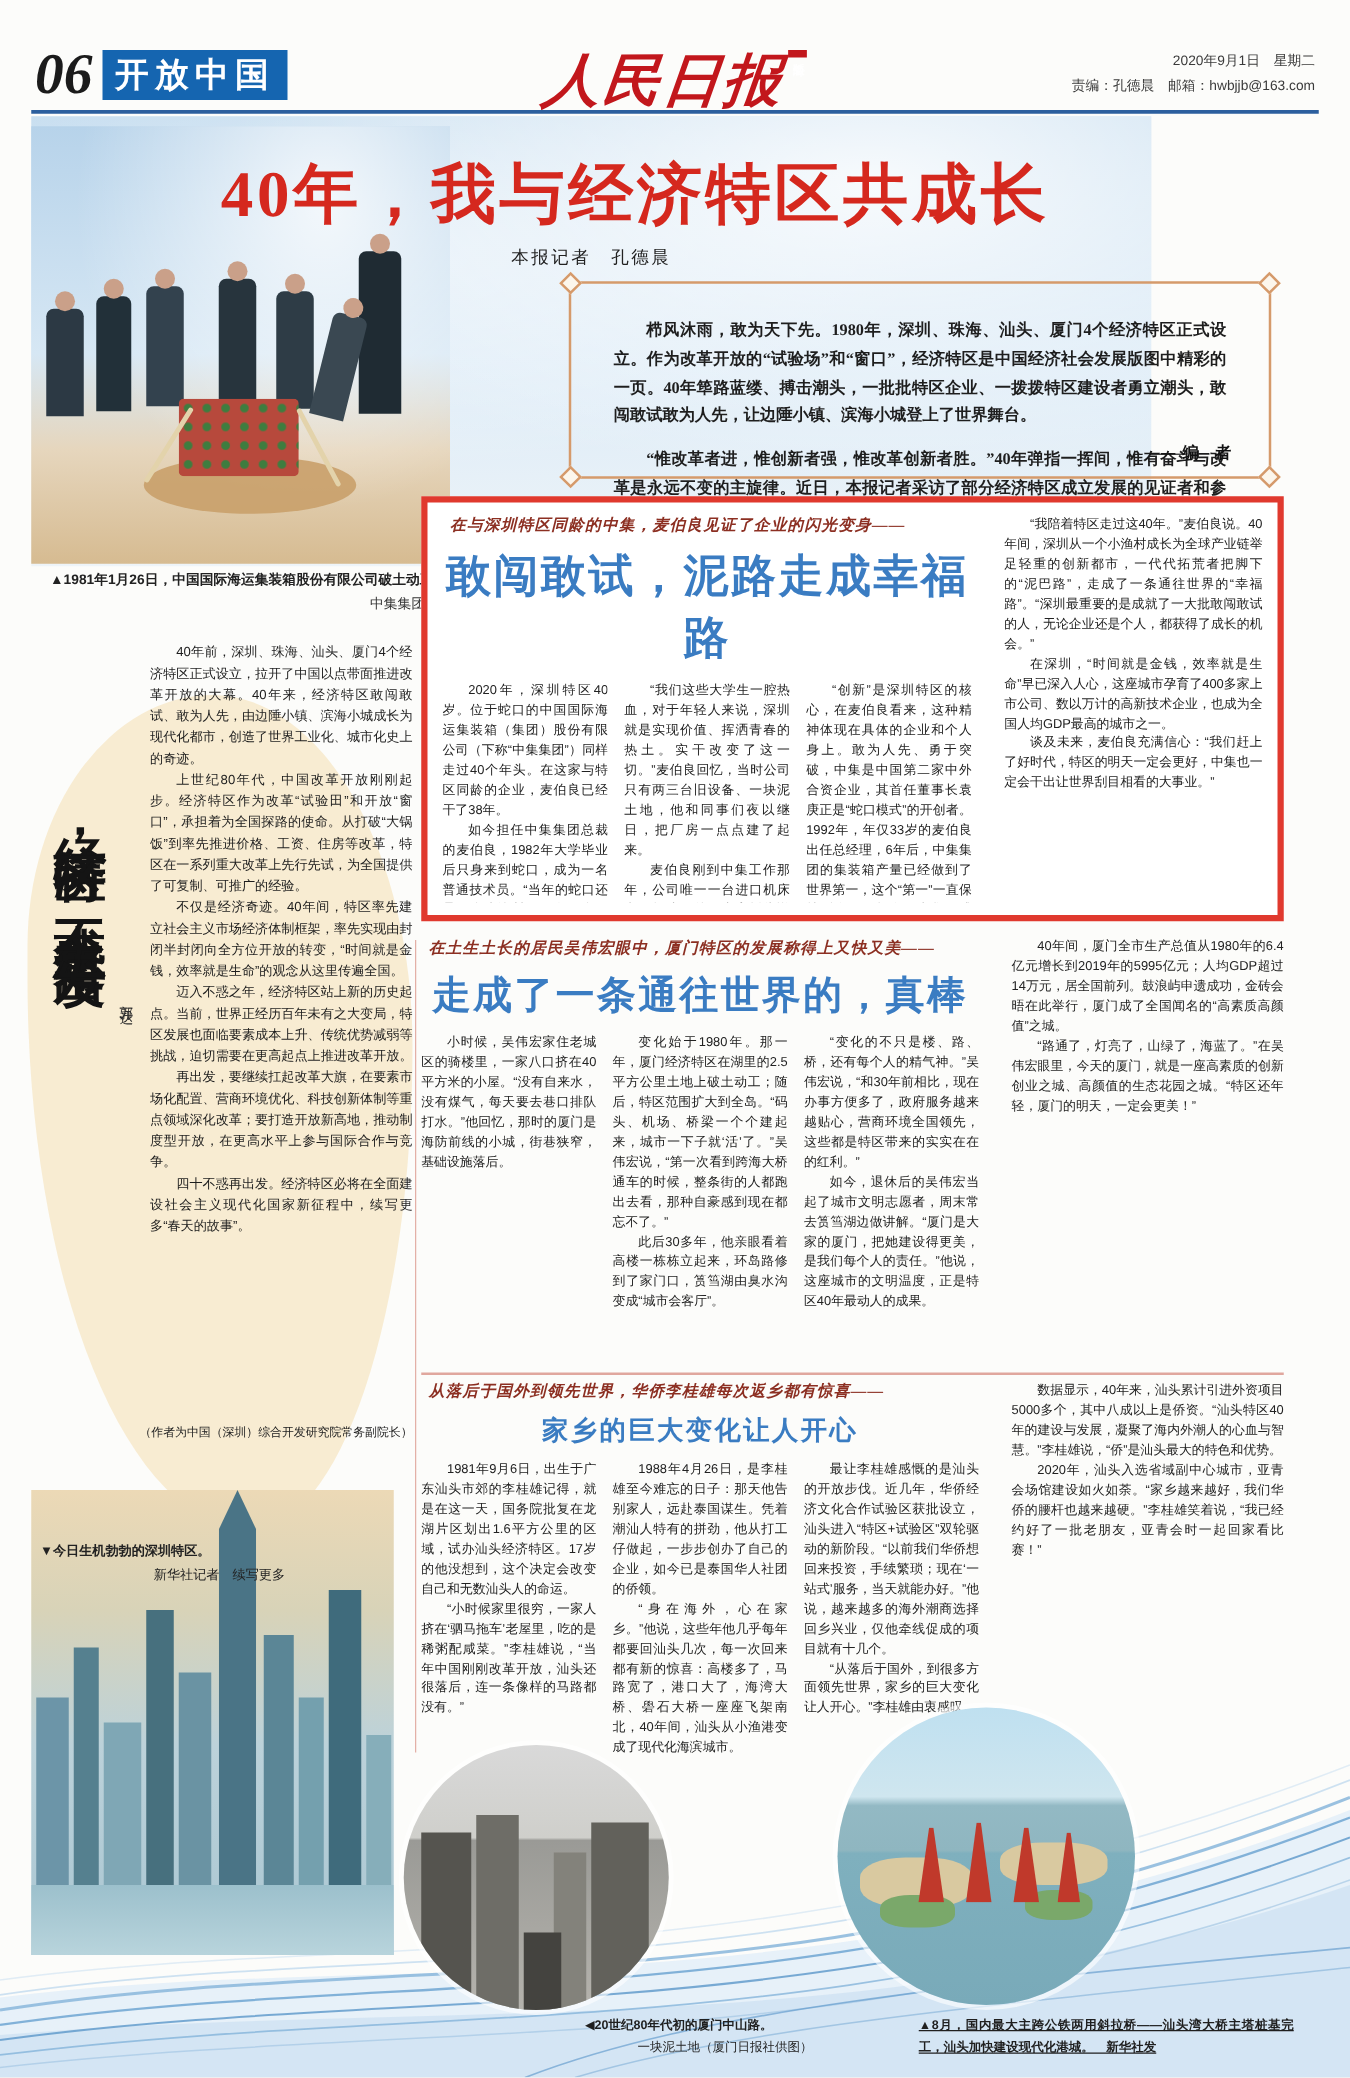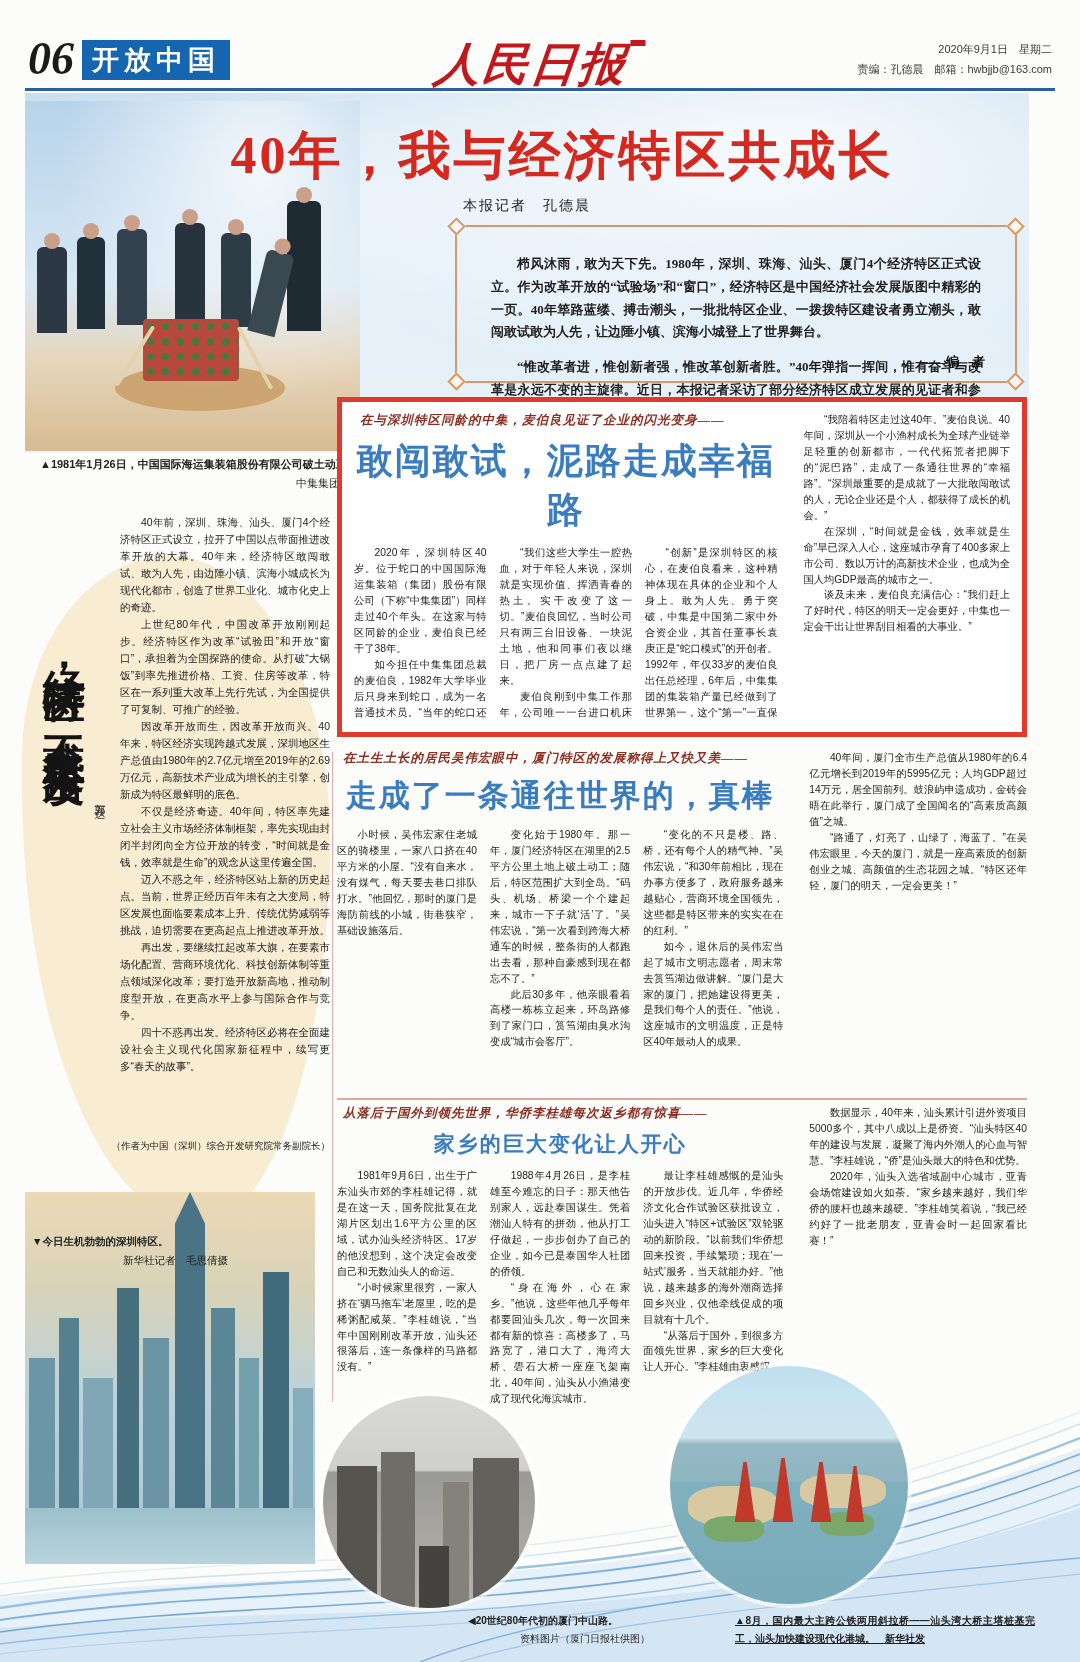--- a/index.html
+++ b/index.html
@@ -8,21 +8,21 @@
   
   .pageno{position:absolute;left:28px;top:32px;font:italic 700 46px "Liberation Serif",serif;color:#1b1b1b;}
   .section-box{position:absolute;left:82px;top:40px;width:148px;height:40px;background:#1565b0;color:#fff;
         font-size:27px;font-weight:700;display:flex;align-items:center;justify-content:center;letter-spacing:5px;}
   .masthead{position:absolute;left:50%;top:34px;transform:translateX(-50%);display:flex;align-items:flex-start;gap:4px;}
   .masthead-title{font:italic 700 46px "Liberation Serif","DejaVu Serif",serif;color:#c2171c;transform:skewX(-6deg);letter-spacing:2px;}
   .edition-box{background:#c2171c;color:#fff;font-size:10px;writing-mode:vertical-rl;padding:3px 2px;line-height:1.1;margin-top:6px;}
   .dateline{position:absolute;right:28px;top:40px;text-align:right;font-size:11px;color:#3a3a3a;line-height:1.8;}
   .header-rule{position:absolute;left:25px;right:25px;top:88px;height:3px;background:#2c5f9e;}
   
-  .banner{position:absolute;left:25px;top:93px;width:1004px;height:360px;
+  .banner{position:absolute;left:25px;top:93px;width:896px;height:360px;
      background:radial-gradient(ellipse at 75% 15%,rgba(255,255,255,.85),transparent 55%),
                 radial-gradient(ellipse at 30% 30%,rgba(255,255,255,.5),transparent 50%),
                 linear-gradient(180deg,#c4dcef 0%,#dcebf7 55%,#eef4f8 100%);}
   .banner-photo{position:absolute;left:0;top:8px;width:335px;height:350px;overflow:hidden;
      background:radial-gradient(ellipse at 70% 18%,rgba(255,255,255,.8),transparent 60%),
                 linear-gradient(180deg,#b7d3ea 0%,#d6e7f4 52%,#e6d6bd 74%,#d6bb91 100%);}
   .person{position:absolute;background:#2c3944;border-radius:6px 6px 0 0;}
   .person:before{content:"";position:absolute;left:50%;top:-14px;transform:translateX(-50%);
      width:16px;height:16px;border-radius:50%;background:#caa089;}
   .redcrate{position:absolute;left:118px;bottom:70px;width:96px;height:62px;background:#b7493c;
@@ -138,31 +138,30 @@
     <span>▲1981年1月26日，中国国际海运集装箱股份有限公司破土动工。</span>
     <div class="banner-credit">中集集团供图</div>
   </div>
 
   <div class="blob"></div>
   <div class="vtitle">经济特区，不惑之年再出发</div>
   <div class="vauthor">郭万达</div>
   <div class="leftbody">
       <p>40年前，深圳、珠海、汕头、厦门4个经济特区正式设立，拉开了中国以点带面推进改革开放的大幕。40年来，经济特区敢闯敢试、敢为人先，由边陲小镇、滨海小城成长为现代化都市，创造了世界工业化、城市化史上的奇迹。</p>
       <p>上世纪80年代，中国改革开放刚刚起步。经济特区作为改革“试验田”和开放“窗口”，承担着为全国探路的使命。从打破“大锅饭”到率先推进价格、工资、住房等改革，特区在一系列重大改革上先行先试，为全国提供了可复制、可推广的经验。</p>
-      <p>因改革开放而生，因改革开放而兴。40年来，特区经济实现跨越式发展，深圳地区生产总值由1980年的2.7亿元增至2019年的2.69万亿元，高新技术产业成为增长的主引擎，创新成为特区最鲜明的底色。</p>
       <p>不仅是经济奇迹。40年间，特区率先建立社会主义市场经济体制框架，率先实现由封闭半封闭向全方位开放的转变，“时间就是金钱，效率就是生命”的观念从这里传遍全国。</p>
       <p>迈入不惑之年，经济特区站上新的历史起点。当前，世界正经历百年未有之大变局，特区发展也面临要素成本上升、传统优势减弱等挑战，迫切需要在更高起点上推进改革开放。</p>
       <p>再出发，要继续扛起改革大旗，在要素市场化配置、营商环境优化、科技创新体制等重点领域深化改革；要打造开放新高地，推动制度型开放，在更高水平上参与国际合作与竞争。</p>
       <p>四十不惑再出发。经济特区必将在全面建设社会主义现代化国家新征程中，续写更多“春天的故事”。</p>
     </div>
   <div class="leftnote">（作者为中国（深圳）综合开发研究院常务副院长）</div>
 
   <div class="sky-caption">
     <span>▼今日生机勃勃的深圳特区。</span>
-    <div class="sky-credit">新华社记者　毛思倩摄</div>
+    <div class="sky-credit">新华社记者　续写更多</div>
   </div>
   <div class="skyline">
     <div class="bldg" style="left:4px;width:26px;height:150px;background:#6c95a8;"></div>
     <div class="bldg" style="left:34px;width:20px;height:190px;background:#55808f;"></div>
     <div class="bldg" style="left:58px;width:30px;height:130px;background:#7fa7b5;"></div>
     <div class="bldg" style="left:92px;width:22px;height:220px;background:#47707e;"></div>
     <div class="bldg" style="left:118px;width:26px;height:170px;background:#6a93a3;"></div>
     <div class="bldg" style="left:150px;width:30px;height:316px;background:#4a7486;clip-path:polygon(50% 0,100% 10%,100% 100%,0 100%,0 10%);"></div>
     <div class="bldg" style="left:186px;width:24px;height:200px;background:#5b8696;"></div>
     <div class="bldg" style="left:214px;width:20px;height:150px;background:#74a0ae;"></div>
@@ -276,17 +275,17 @@
     <div class="greens" style="left:34px;top:150px;width:60px;height:26px;"></div>
     <div class="greens" style="left:150px;top:146px;width:54px;height:24px;"></div>
     <div class="crane" style="left:58px;top:96px;width:34px;height:60px;"></div>
     <div class="crane" style="left:96px;top:92px;width:34px;height:64px;"></div>
     <div class="crane" style="left:134px;top:96px;width:34px;height:60px;"></div>
     <div class="crane" style="left:170px;top:100px;width:30px;height:56px;"></div>
   </div>
 
   <div class="cap capA">
     <div>◀20世纪80年代初的厦门中山路。</div>
-    <div class="capA-credit">资料图片（厦门日报社供图）</div>
+    <div class="capA-credit">一块泥土地（厦门日报社供图）</div>
   </div>
   <div class="cap capB">▲8月，国内最大主跨公铁两用斜拉桥——汕头湾大桥主塔桩基完工，汕头加快建设现代化港城。　新华社发</div>
 
 </div>
 
 </body></html>

